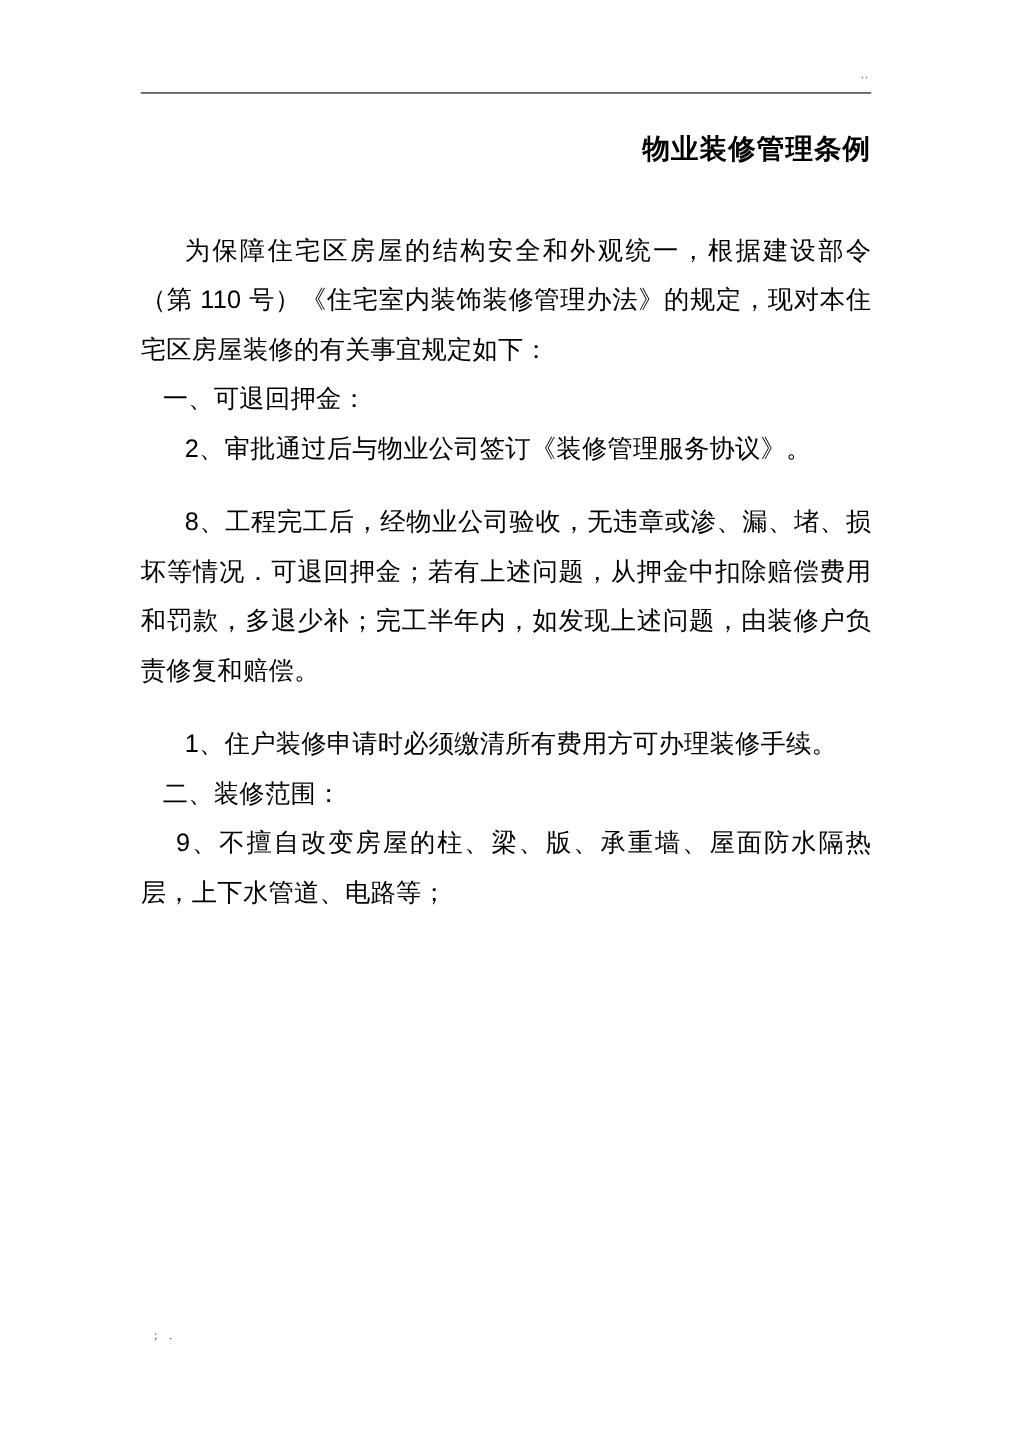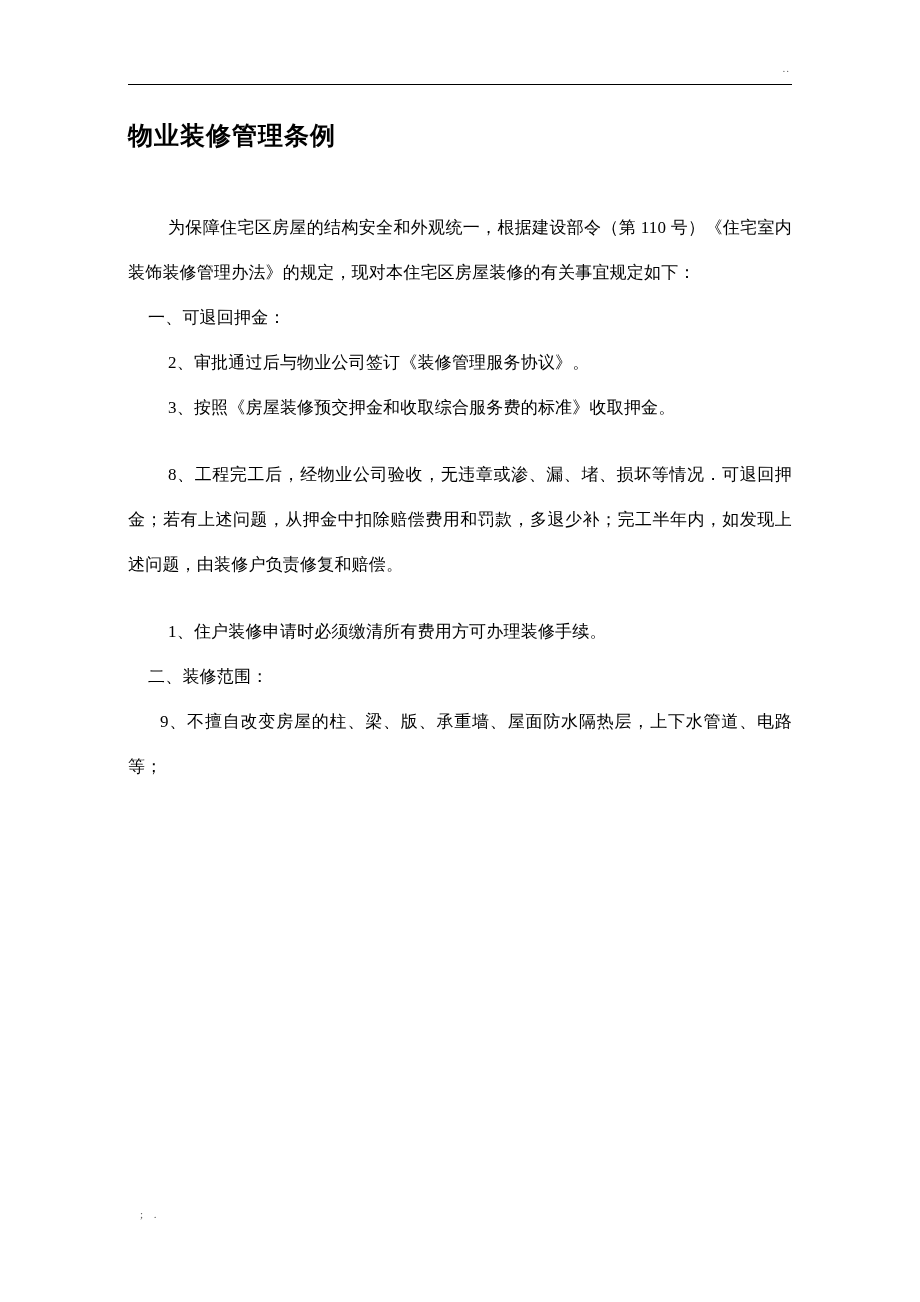--- a/index.html
+++ b/index.html
@@ -36,34 +36,34 @@
     height: 0;
     border-top: 1px solid #000;
   }
   .content {
     position: absolute;
     top: 110px;
     left: 128px;
     width: 664px;
   }
   .doc-title {
-    text-align: left;
+    text-align: right;
     font-family: "DejaVu Sans", sans-serif;
     font-weight: bold;
     font-size: 25px;
     letter-spacing: 1px;
     margin: 8px 0 0 0;
     line-height: 1.4;
   }
   .spacer-title {
     height: 52px;
   }
   p.para {
-    font-family: Liberation Serif, serif;
-    font-size: 17px;
+    font-family: Liberation Sans, sans-serif;
+    font-size: 23px;
     line-height: 45px;
     margin: 0;
     text-align: justify;
     text-justify: inter-ideograph;
     letter-spacing: 0.2px;
   }
   p.indent2 {
     text-indent: 40px;
   }
   p.indent1 {
@@ -90,21 +90,20 @@
   <div class="header-mark">..</div>
   <div class="header-rule"></div>
 
   <div class="content">
     <h1 class="doc-title">物业装修管理条例</h1>
     <div class="spacer-title"></div>
 
     <p class="para indent2">为保障住宅区房屋的结构安全和外观统一，根据建设部令（第 110 号）《住宅室内装饰装修管理办法》的规定，现对本住宅区房屋装修的有关事宜规定如下：</p>
     <p class="para indent1">一、可退回押金：</p>
     <p class="para indent2">2、审批通过后与物业公司签订《装修管理服务协议》。</p>
-    <p class="para indent2">3、按照《房屋装修预交押金和收取综合服务费的标准》收取押金。</p>
     <div class="gap-md"></div>
     <p class="para indent2">8、工程完工后，经物业公司验收，无违章或渗、漏、堵、损坏等情况．可退回押金；若有上述问题，从押金中扣除赔偿费用和罚款，多退少补；完工半年内，如发现上述问题，由装修户负责修复和赔偿。</p>
     <div class="gap-md"></div>
     <p class="para indent2">1、住户装修申请时必须缴清所有费用方可办理装修手续。</p>
     <p class="para indent1">二、装修范围：</p>
     <p class="para indent-half">9、不擅自改变房屋的柱、梁、版、承重墙、屋面防水隔热层，上下水管道、电路等；</p>
   </div>
 
   <div class="footer-mark">; .</div>
 

